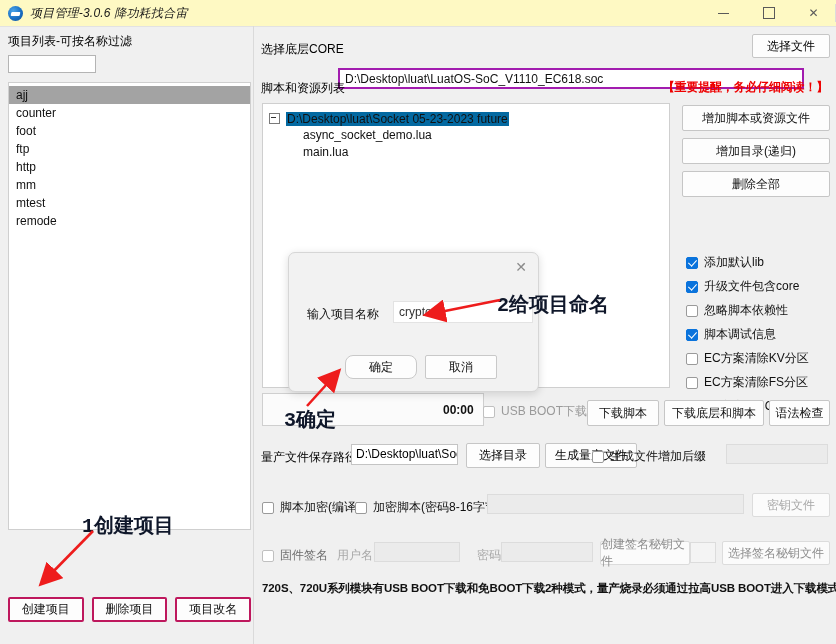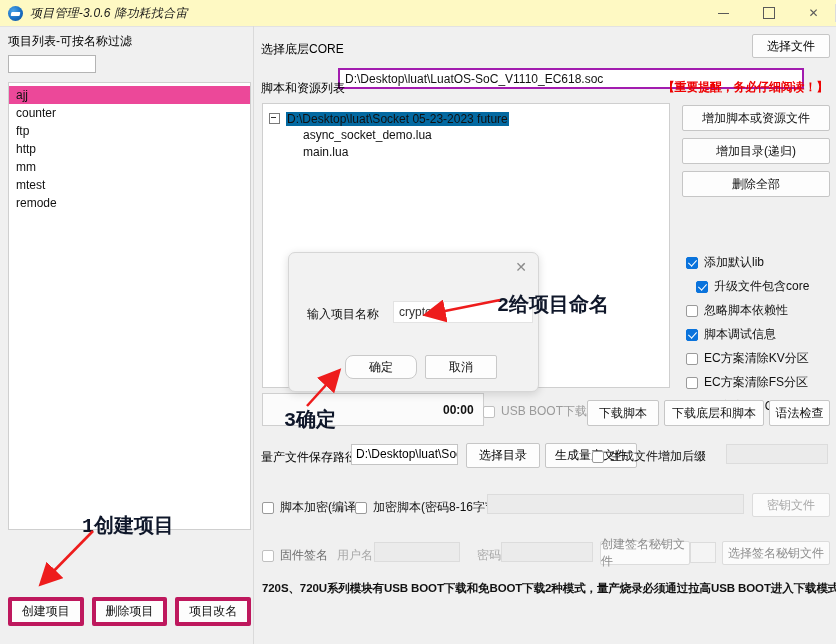--- a/index.html
+++ b/index.html
@@ -46,24 +46,24 @@
   }
   .proj-list{
     position:absolute;left:8px;top:82px;width:243px;height:448px;
     background:#fff;border:1px solid #cfcfcf;box-sizing:border-box;
     overflow:hidden;padding-top:3px;
   }
   .proj-item{
     height:18px;line-height:18px;padding-left:7px;font-size:12px;color:#111;
     white-space:nowrap;
   }
-  .proj-item.selected{background:#ec4899;}
+  .proj-item.selected{background:#a3a3a3;}
   .left-btn-row{position:absolute;left:8px;top:597px;width:243px;display:flex;gap:8px;}
   .lbtn{
-    width:75px;height:21px;background:#fdfdfd;border:4px solid #be185d;border-radius:2px;
+    width:75px;height:21px;background:#fdfdfd;border:2px solid #be185d;border-radius:2px;
     font-family:inherit;font-size:12px;color:#111;
     display:flex;align-items:center;justify-content:center;cursor:default;
   }
 
   
   .vsplit{position:absolute;left:253px;top:26px;width:1px;height:618px;background:#dadada;}
 
   
   .core-label{position:absolute;left:261px;top:41px;font-size:12px;}
   .core-input{
@@ -241,20 +241,21 @@
     </div>
     <div class="tb-sep"></div>
   </div>
 
   <div class="left-label">项目列表-可按名称过滤</div>
   <input class="filter-input" value="" style="">
 
   <div class="proj-list">
     <div class="proj-item selected">ajj</div>
     <div class="proj-item">counter</div>
+    <div class="proj-item">foot</div>
     <div class="proj-item">ftp</div>
     <div class="proj-item">http</div>
     <div class="proj-item">mm</div>
     <div class="proj-item">mtest</div>
     <div class="proj-item">remode</div>
   </div>
 
   <div class="left-btn-row">
     <div class="lbtn">创建项目</div>
     <div class="lbtn">删除项目</div>
@@ -280,21 +281,21 @@
   </div>
 
   <div class="rbtn" style="top:105px;">增加脚本或资源文件</div>
   <div class="rbtn" style="top:138px;">增加目录(递归)</div>
   <div class="rbtn" style="top:171px;">删除全部</div>
 
   <div class="cbrow" style="top:254px;">
     <span class="cbox checked"></span>
     <span class="cblabel">添加默认lib</span>
   </div>
-  <div class="cbrow" style="top:278px;margin-left:10px;">
+  <div class="cbrow" style="top:278px;">
     <span class="cbox checked"></span>
     <span class="cblabel">升级文件包含core</span>
   </div>
   <div class="cbrow" style="top:302px;">
     <span class="cbox"></span>
     <span class="cblabel">忽略脚本依赖性</span>
   </div>
   <div class="cbrow" style="top:326px;">
     <span class="cbox checked"></span>
     <span class="cblabel">脚本调试信息</span>

